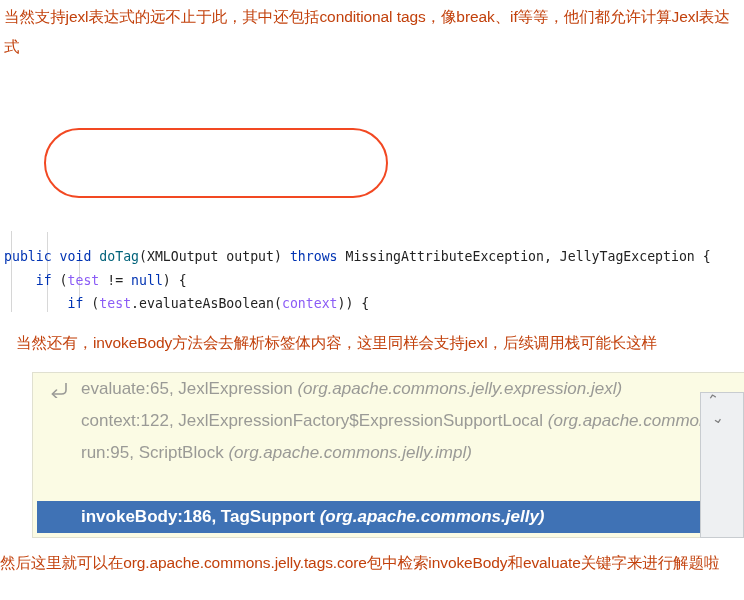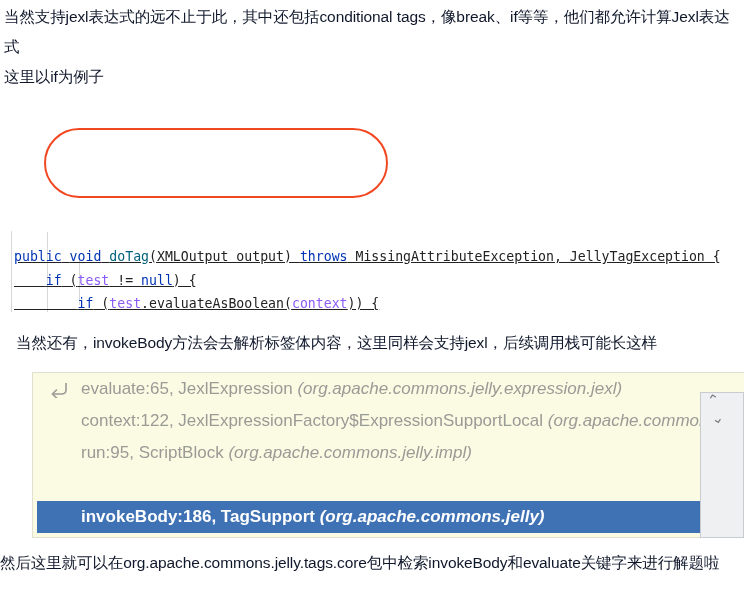--- a/index.html
+++ b/index.html
@@ -18,21 +18,21 @@
     height: 600px;
     background: #ffffff;
   }
 
   
   .para {
     position: absolute;
     font-family: "Liberation Sans", "DejaVu Sans", sans-serif;
     font-size: 15.5px;
     line-height: 30px;
-    color: #0f172a;
+    color: #c2410c;
     letter-spacing: -0.1px;
     white-space: pre-wrap;
   }
   .para-1 { left: 4px;  top: 2px;   width: 740px; }
   .para-2 { left: 4px;  top: 62px;  width: 740px; }
   .para-3 { left: 16px;  top: 328px; width: 740px; }
   .para-4 { left: 0;  top: 548px; width: 740px; }
 
   
   .code-block {
@@ -45,23 +45,22 @@
     font-family: "DejaVu Sans Mono", "Liberation Mono", monospace;
     font-size: 13.2px;
     line-height: 23.5px;
     color: #222222;
     white-space: pre;
     overflow: hidden;
   }
   .code-line {
     position: relative;
     height: 23.5px;
-    padding-left: 14px;
+    padding-left: 4px;
     white-space: pre;
-    text-decoration: underline;
   }
 
   
   .gutter-rule {
     position: absolute;
     left: 11px;
     top: 127px;
     width: 1px;
     height: 182px;
     background: #d6d6d6;
@@ -164,21 +163,20 @@
     opacity: 0.75;
   }
 </style>
 </head>
 <body>
 
 <div class="page">
 
   <div class="para para-1">当然支持jexl表达式的远不止于此，其中还包括conditional tags，像break、if等等，他们都允许计算Jexl表达式</div>
 
-  <div class="para para-2">这里以if为例子</div>
 
   <div class="code-block">
     <div class="gutter-rule"></div>
     <div class="indent-guide ig-1"></div>
     <div class="indent-guide ig-2"></div>
     
     <div id="code-lines"><div class="code-line"><span class="plain"></span><span class="kw">public</span><span class="plain"> </span><span class="kw">void</span><span class="plain"> </span><span class="method">doTag</span><span class="plain">(XMLOutput output) </span><span class="kw">throws</span><span class="plain"> MissingAttributeException, JellyTagException {</span></div><div class="code-line"><span class="plain">    </span><span class="kw">if</span><span class="plain"> (</span><span class="field">test</span><span class="plain"> != </span><span class="kw">null</span><span class="plain">) {</span></div><div class="code-line"><span class="plain">        </span><span class="kw">if</span><span class="plain"> (</span><span class="field">test</span><span class="plain">.evaluateAsBoolean(</span><span class="field">context</span><span class="plain">)) {</span></div></div>
   </div>
 
   <div class="annot-oval"></div>

